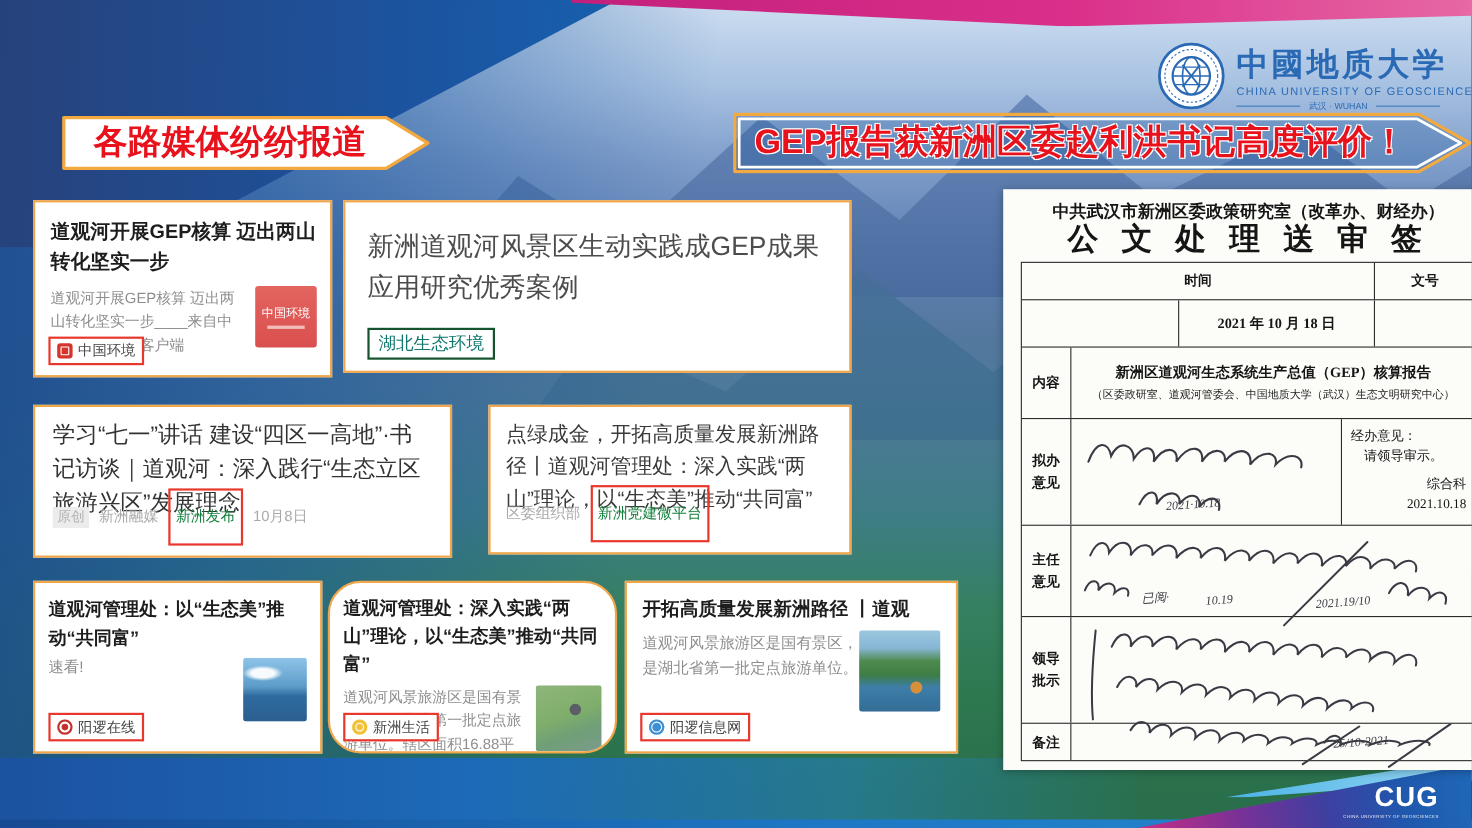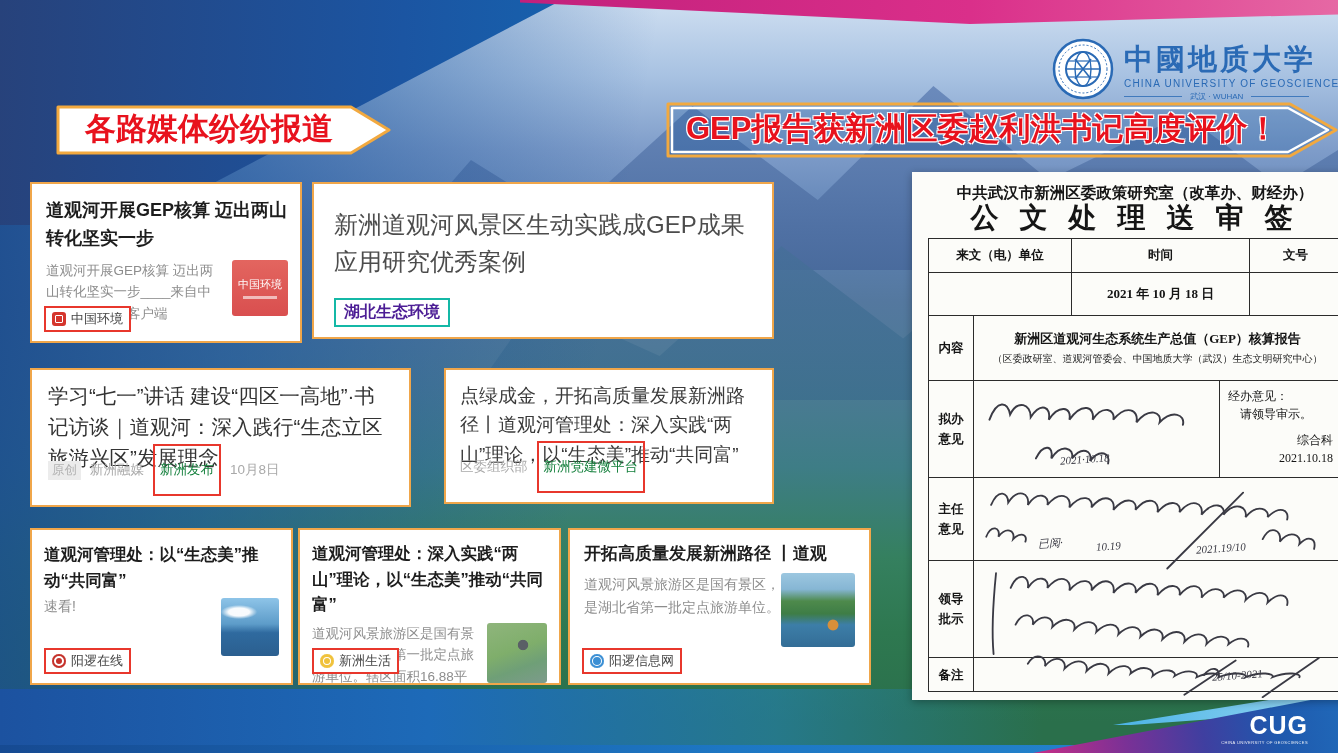--- a/index.html
+++ b/index.html
@@ -78,22 +78,22 @@
   .card1 .excerpt{ font-size:13.5px; line-height:1.6; flex:1; }
   .thumb-env{ width:56px; height:56px; background:linear-gradient(180deg,#e3655f,#d94f4f);
     color:#fff; display:flex; flex-direction:column; align-items:center; justify-content:center;
     font-size:11px; font-family:"Liberation Serif",serif; border-radius:3px; }
   .thumb-env::after{ content:""; width:34px; height:3px; background:rgba(255,255,255,.6); margin-top:4px; }
   .ico-env{ border-radius:3px; background:#d5352c; position:relative; }
   .ico-env::after{ content:""; position:absolute; inset:3px; border:1.5px solid #fff; border-radius:1px; }
 
   .card2{ left:312px; top:182px; width:462px; height:157px; padding:22px 18px 10px 20px; }
   .card2 .title{ font-size:24px; font-weight:400; color:#4c4c4c; line-height:1.55; }
-  .tag-only{ position:absolute; left:20px; bottom:10px; border:2px solid #14b8a6;
-    padding:2px 8px; font-size:16px; color:#4c1d95; background:#fff;font-weight:bold; }
+  .tag-only{ position:absolute; left:20px; bottom:10px; border:2px solid #14532d;
+    padding:2px 8px; font-size:16px; color:#0f766e; background:#fff; }
 
   .card3{ left:30px; top:368px; width:381px; height:139px; padding:11px 14px 8px 16px; }
   .card3 .title{ font-size:20.5px; font-weight:400; color:#333; line-height:1.5; }
   .meta{ position:absolute; left:16px; bottom:9px; display:flex; align-items:center; gap:9px;
     font-size:13.5px; color:#a9a9a9; }
   .meta .badge{ background:#ececec; color:#b2b2b2; padding:1px 4px; font-size:12.5px; }
   .meta .tag{ border:2px solid #e8372c; color:#15803d; padding:15px 5px;text-align:right; }
 
   .card4{ left:444px; top:368px; width:330px; height:136px; padding:11px 12px 8px 14px; }
   .card4 .title{ font-size:19px; font-weight:400; color:#3a3a3a; line-height:1.55; }
@@ -102,21 +102,21 @@
   .card5{ left:30px; top:528px; width:263px; height:157px; padding:11px 12px; }
   .card5 .title{ font-size:16.5px; line-height:1.6; }
   .card5 .body{ display:flex; gap:8px; margin-top:4px; }
   .card5 .excerpt{ font-size:14px; flex:1; }
   .thumb-lake{ width:58px; height:58px; border-radius:3px;
     background:
       radial-gradient(ellipse 26px 10px at 18px 14px, rgba(255,255,255,.95) 40%, rgba(255,255,255,0) 70%),
       linear-gradient(180deg,#8ec4e8 0%,#5d9cc9 45%,#2f6a9f 60%,#2b5f8f 100%); }
   .ico-red{ background:#c5322b; box-shadow:inset 0 0 0 2px #c5322b, inset 0 0 0 4px #fff; }
 
-  .card6{ left:298px; top:528px; width:263px; height:157px; padding:11px 12px; }
+  .card6{ left:298px; top:528px; width:263px; height:157px; padding:11px 12px;border-radius:30px; }
   .card6 .title{ font-size:16.5px; line-height:1.55; }
   .card6 .body{ display:flex; gap:8px; margin-top:5px; }
   .card6 .excerpt{ font-size:13.5px; line-height:1.6; flex:1; }
   .thumb-green{ width:60px; height:60px; border-radius:3px;
     background:
       radial-gradient(circle 8px at 36px 22px, #5a5f66 60%, rgba(0,0,0,0) 70%),
       linear-gradient(160deg,#8fb57c 0%,#7fae6b 45%,#6f9f77 70%,#7d9b8c 100%); }
   .ico-yellow{ background:#f0c23c; box-shadow:inset 0 0 0 3px #f0c23c, inset 0 0 0 4px #fff; }
 
   .card7{ left:568px; top:528px; width:303px; height:157px; padding:11px 14px; }
@@ -286,21 +286,20 @@
     </span>
   </div>
 
   <div class="doc">
     <div class="doc-org">中共武汉市新洲区委政策研究室（改革办、财经办）</div>
     <div class="doc-title">公 文 处 理 送 审 签</div>
 
     <div class="dtable">
 
       <div class="trow r1">
-        <div class="tcell hcell c-unit">来文（电）单位</div>
         <div class="tcell hcell c-time">时间</div>
         <div class="tcell hcell c-num">文号</div>
       </div>
 
       <div class="trow r2">
         <div class="tcell c-unit"></div>
         <div class="tcell c-time date-cell">2021 年 10 月 18 日</div>
         <div class="tcell c-num"></div>
       </div>
 

